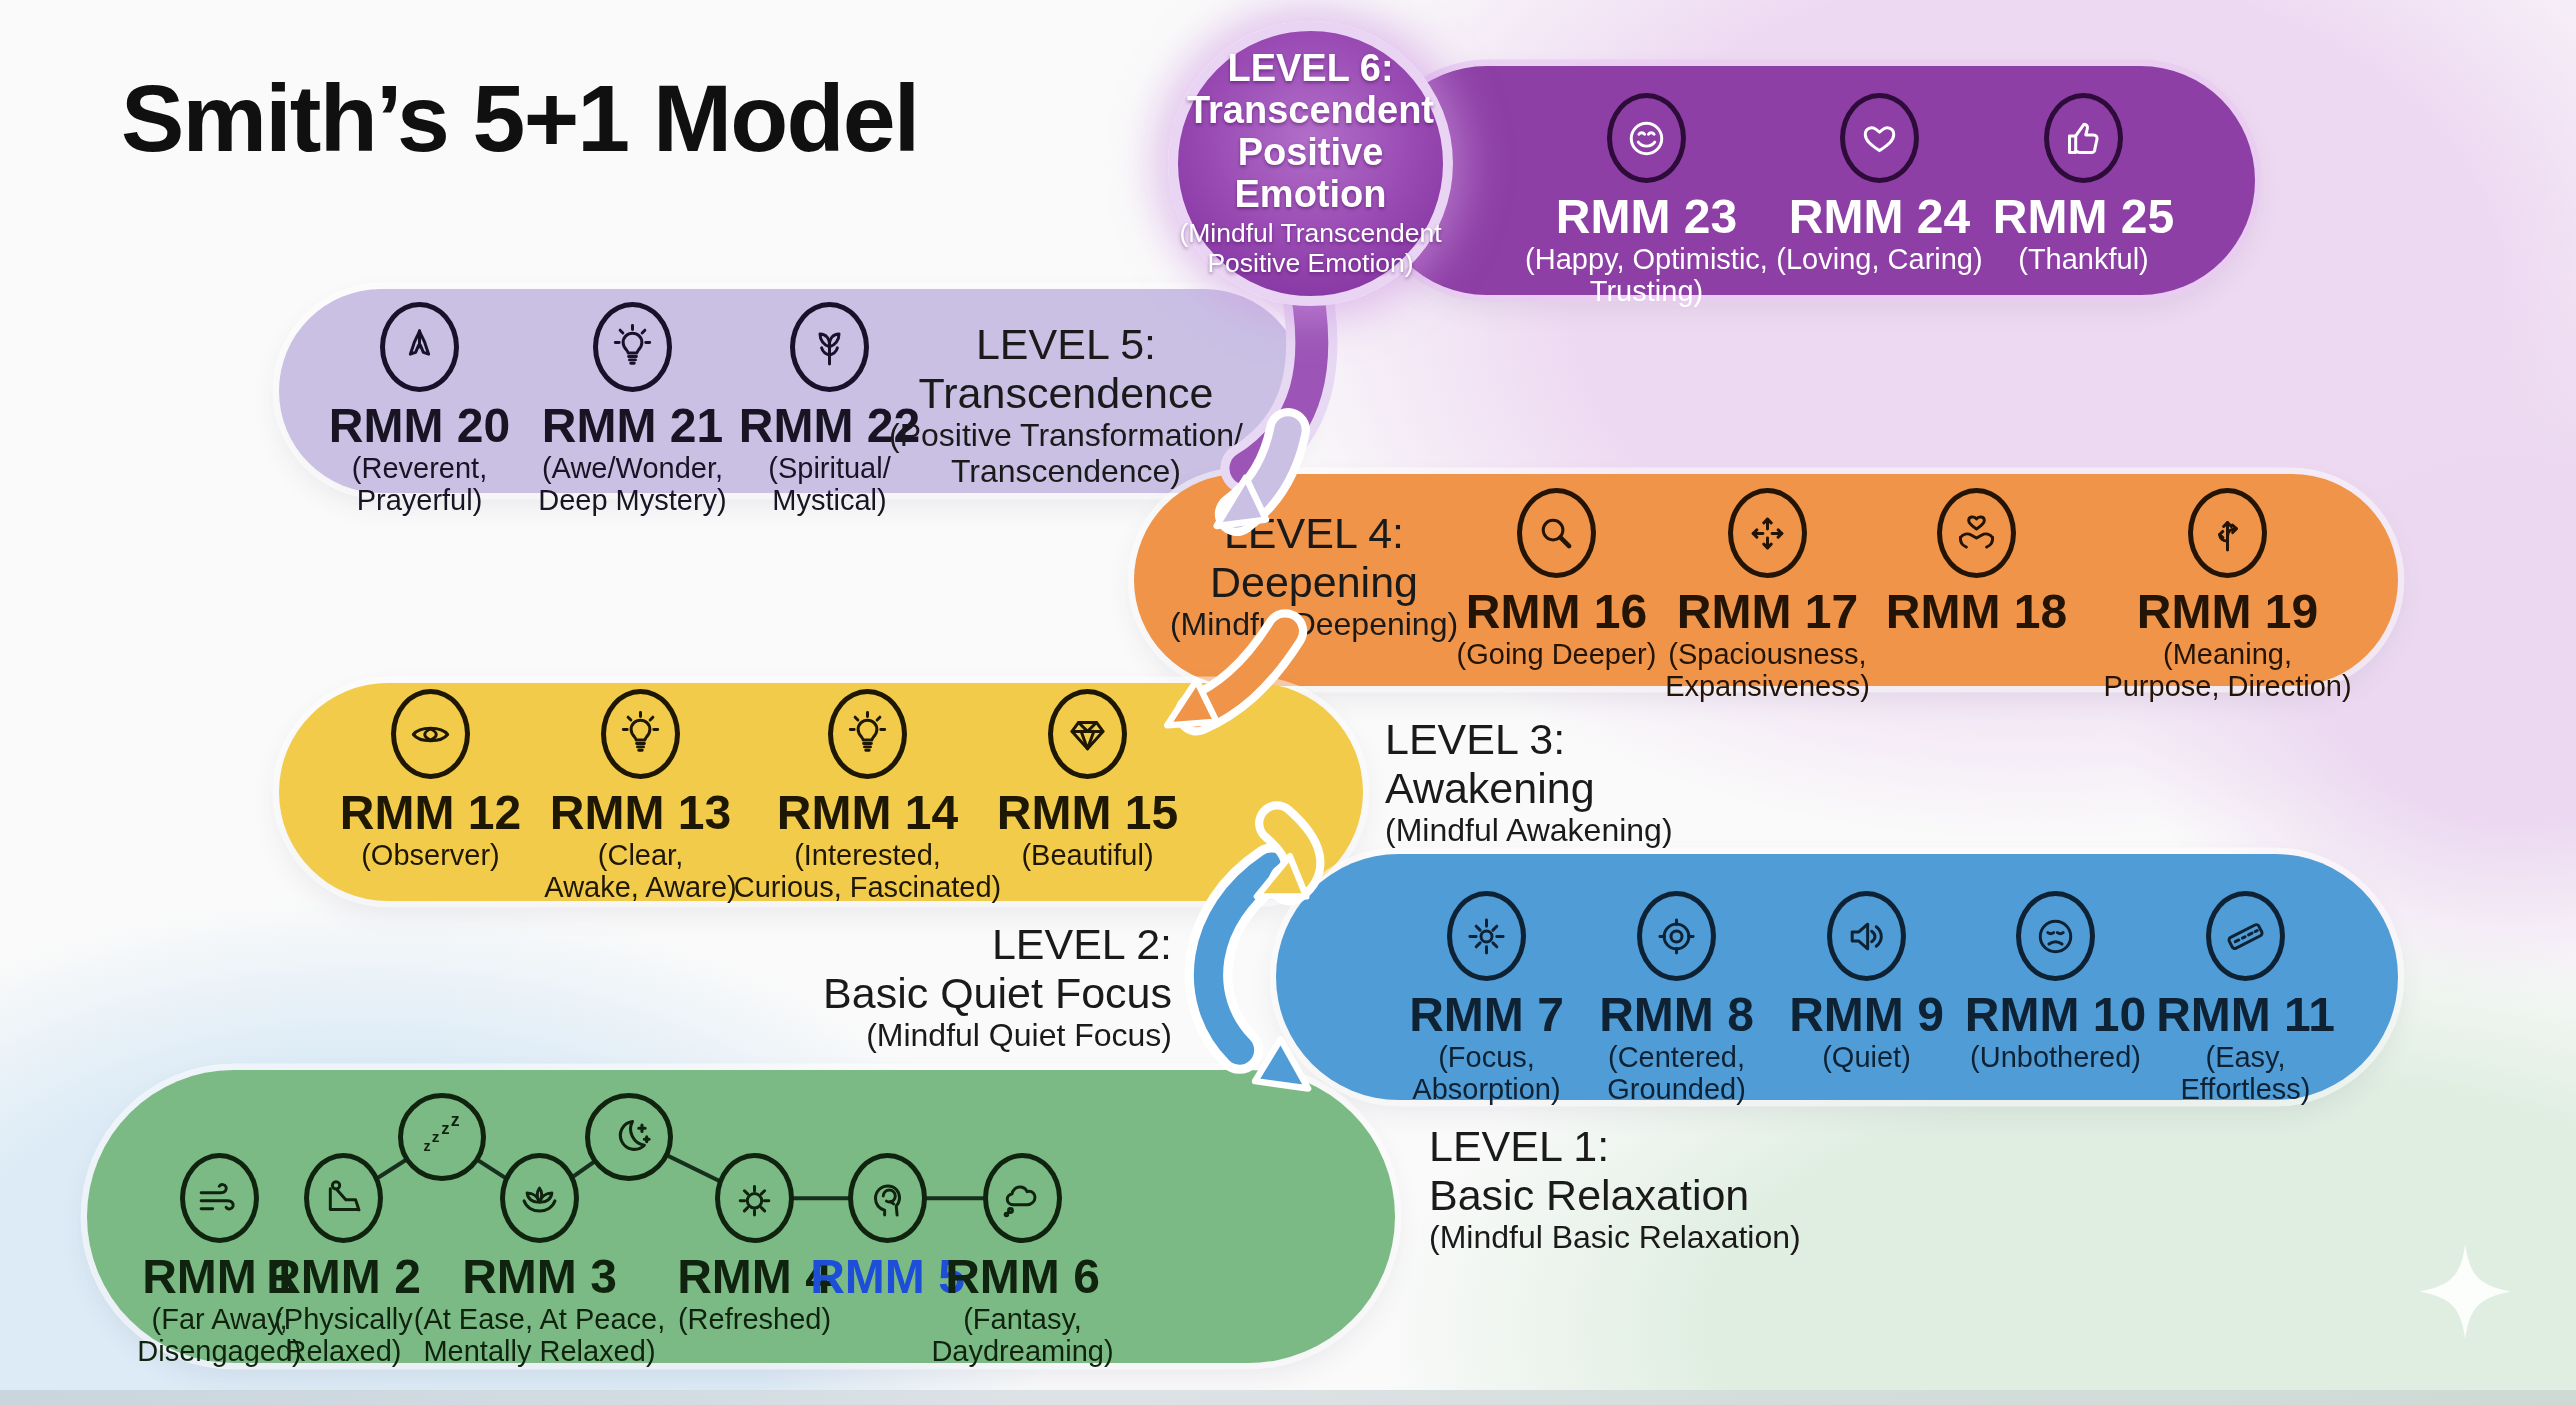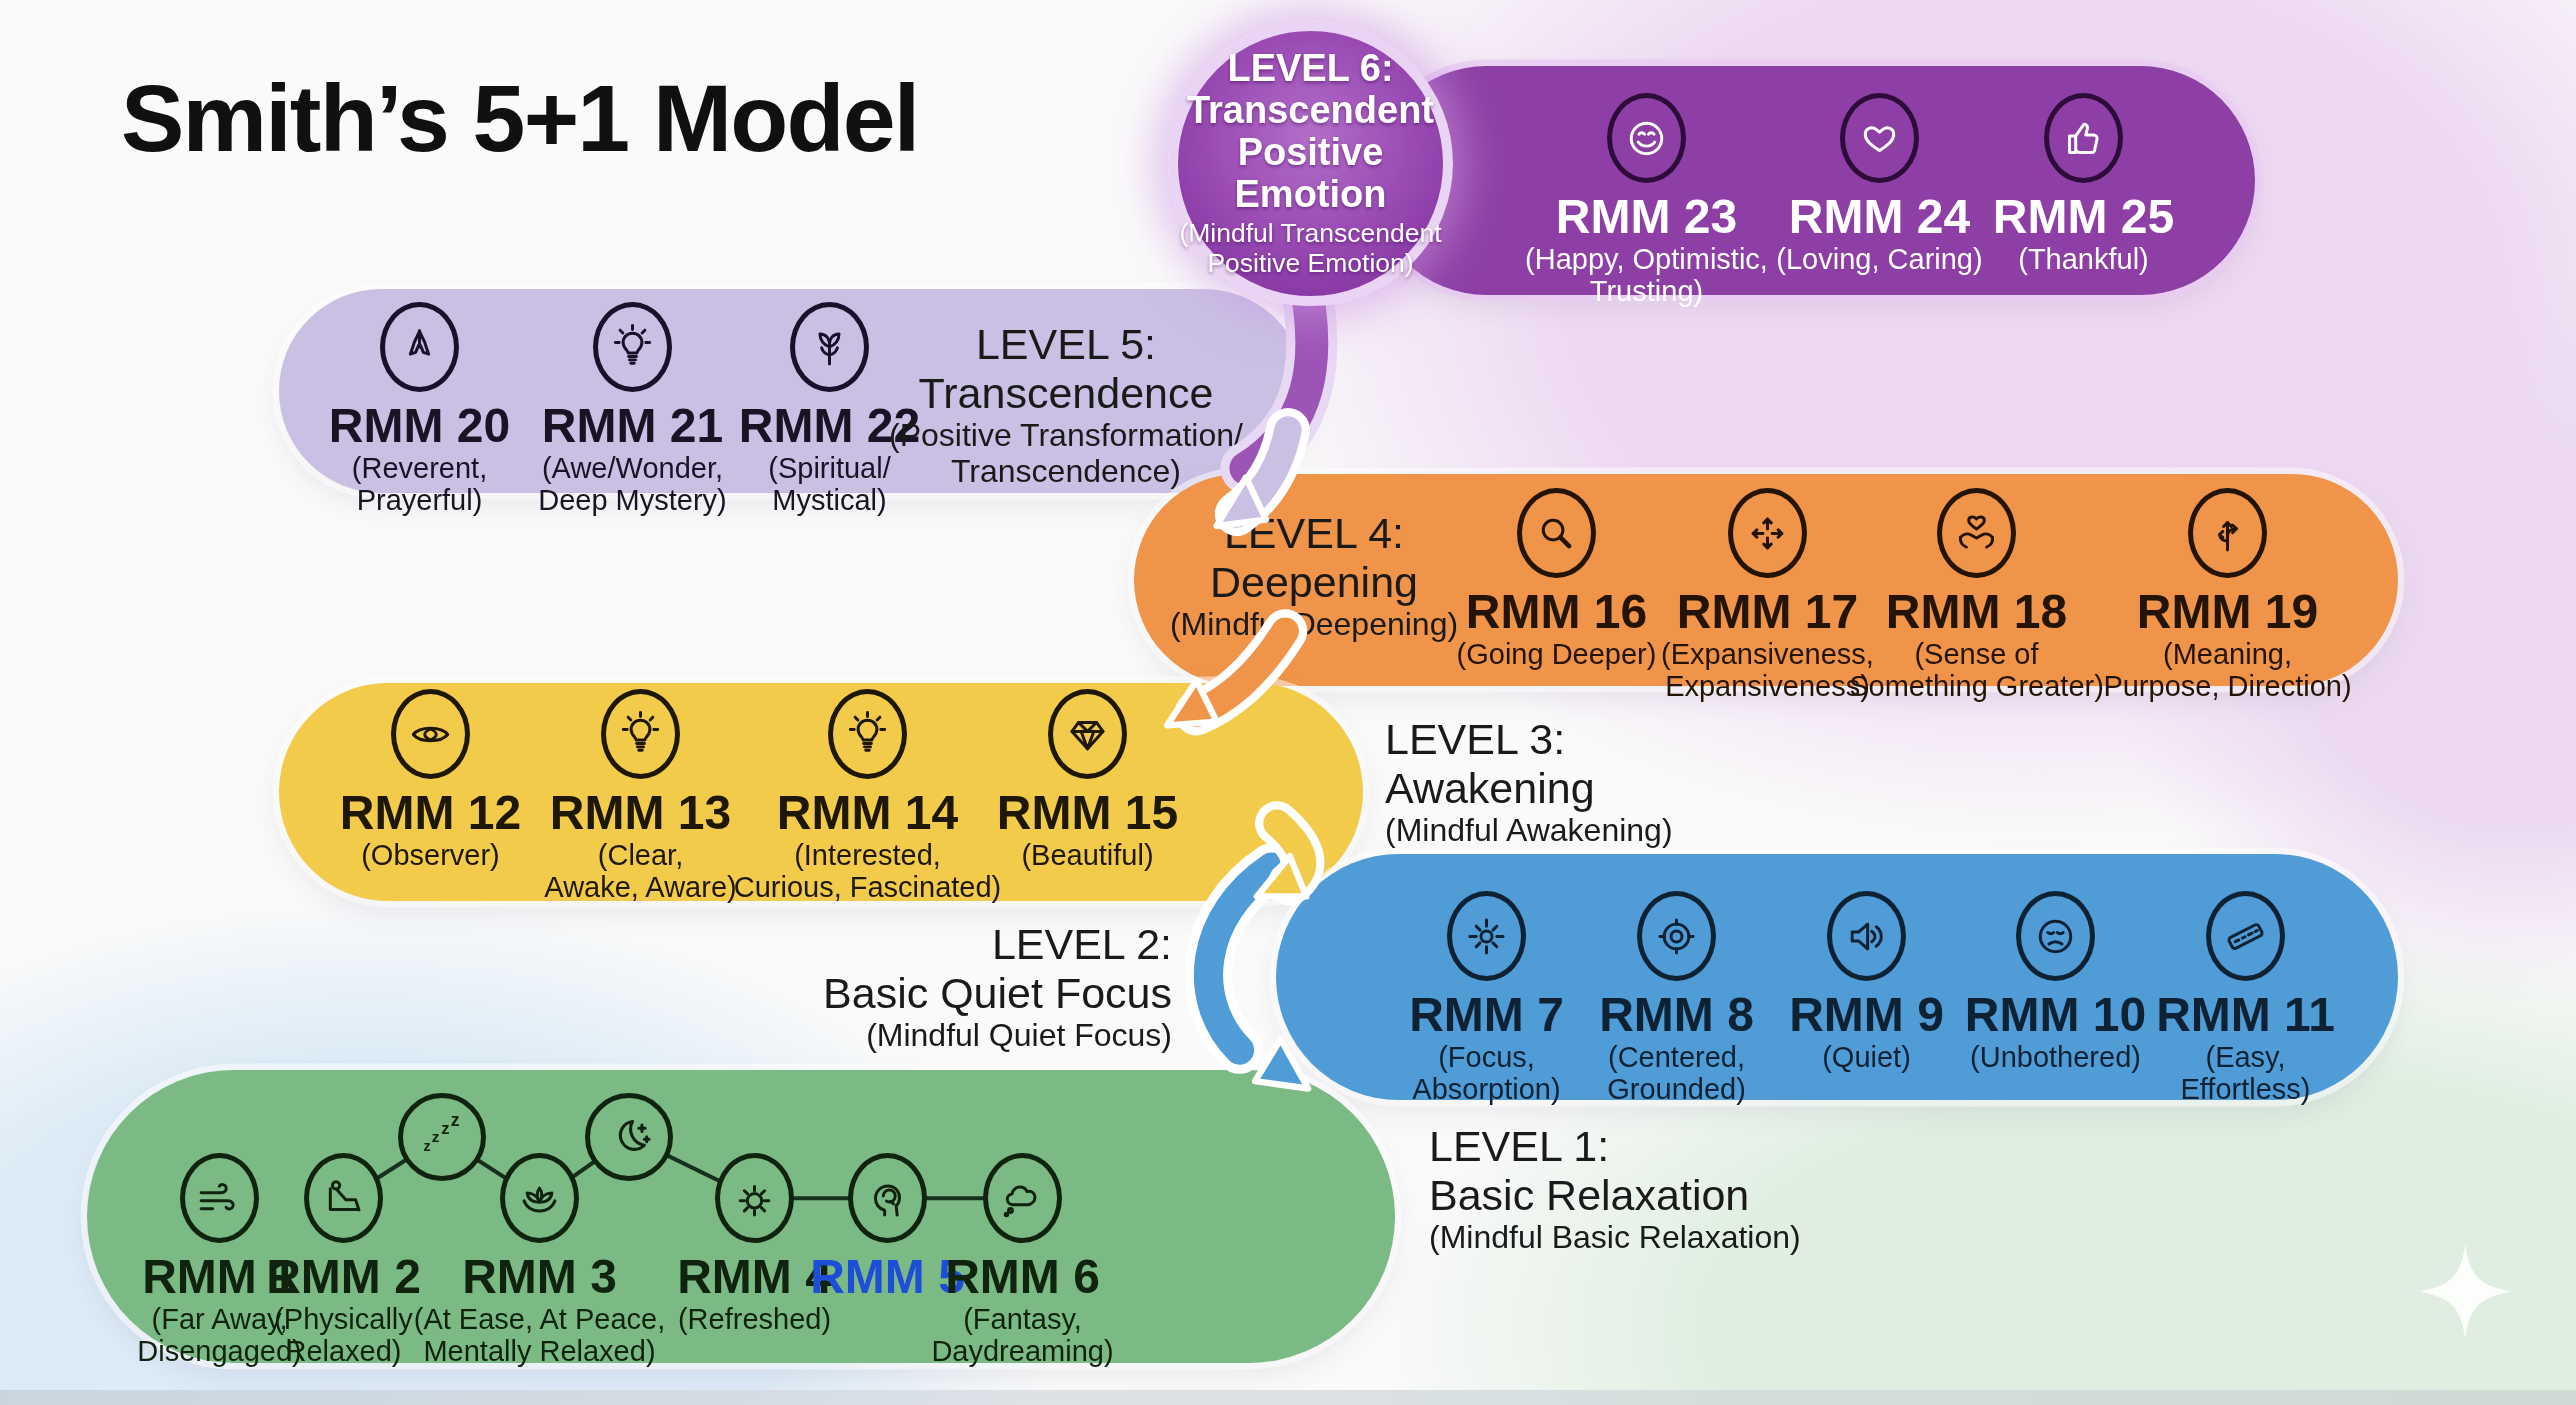--- a/index.html
+++ b/index.html
@@ -153,37 +153,33 @@
     </div>
     <div class="rmm-item" style="left: 1621px; top: 488px; color: rgb(36, 20, 5);">
       <div class="icon-ellipse" style="border-color:#241405;color:#241405;background:#ef9448">
         <svg viewBox="0 0 48 48" fill="none" stroke="currentColor" stroke-width="2.6" stroke-linecap="round" stroke-linejoin="round">
           <path d="M24 11.5v8.5M24 28v8.5M11.5 24H20M28 24h8.5"></path>
           <path d="M20.8 14.7 24 11.5l3.2 3.2M20.8 33.3 24 36.5l3.2-3.2M14.7 20.8 11.5 24l3.2 3.2M33.3 20.8 36.5 24l-3.2 3.2"></path>
         </svg>
       </div>
       <div class="rmm-code">RMM 17</div>
       <div class="rmm-caption">
-        <div>(Expansiveness,</div>
+        <div>(Spaciousness,</div>
         <div>Expansiveness)</div>
       </div>
     </div>
     <div class="rmm-item" style="left: 1830px; top: 488px; color: rgb(36, 20, 5);">
       <div class="icon-ellipse" style="border-color:#241405;color:#241405;background:#ef9448">
         <svg viewBox="0 0 48 48" fill="none" stroke="currentColor" stroke-width="2.6" stroke-linecap="round" stroke-linejoin="round">
           <path d="M24 11.3c1.9-2.7 6.8-2.2 6.8 1.3 0 2.7-3.5 5.2-6.8 7.4-3.3-2.2-6.8-4.7-6.8-7.4 0-3.5 4.9-4 6.8-1.3z"></path>
           <path d="M10 27.5c2.1-3.1 6.2-4.1 9.3-2.2l4.7 2.7 4.7-2.7c3.1-1.9 7.2-.9 9.3 2.2"></path>
           <path d="M10 27.5c-.4 3.9 1.7 6.9 5.2 8.3M38 27.5c.4 3.9-1.7 6.9-5.2 8.3"></path>
         </svg>
       </div>
       <div class="rmm-code">RMM 18</div>
-      <div class="rmm-caption">
-        <div>(Sense of</div>
-        <div>Something Greater)</div>
-      </div>
     </div>
     <div class="rmm-item" style="left: 2081px; top: 488px; color: rgb(36, 20, 5);">
       <div class="icon-ellipse" style="border-color:#241405;color:#241405;background:#ef9448">
         <svg viewBox="0 0 48 48" fill="none" stroke="currentColor" stroke-width="2.6" stroke-linecap="round" stroke-linejoin="round">
           <path d="M24 38.5V14.5"></path>
           <path d="M20.6 17.9 24 14.5l3.4 3.4"></path>
           <path d="M24 26.5c0-4.8 3.7-6.7 7.5-6.7"></path>
           <path d="M28.3 16.6l3.5 3.2-3.3 3.4"></path>
           <path d="M24 30.5c-3.8 0-6.8-1.8-6.8-5.7"></path>
           <path d="M19.9 22.2l-2.8 2.7 2.9 2.6"></path>

